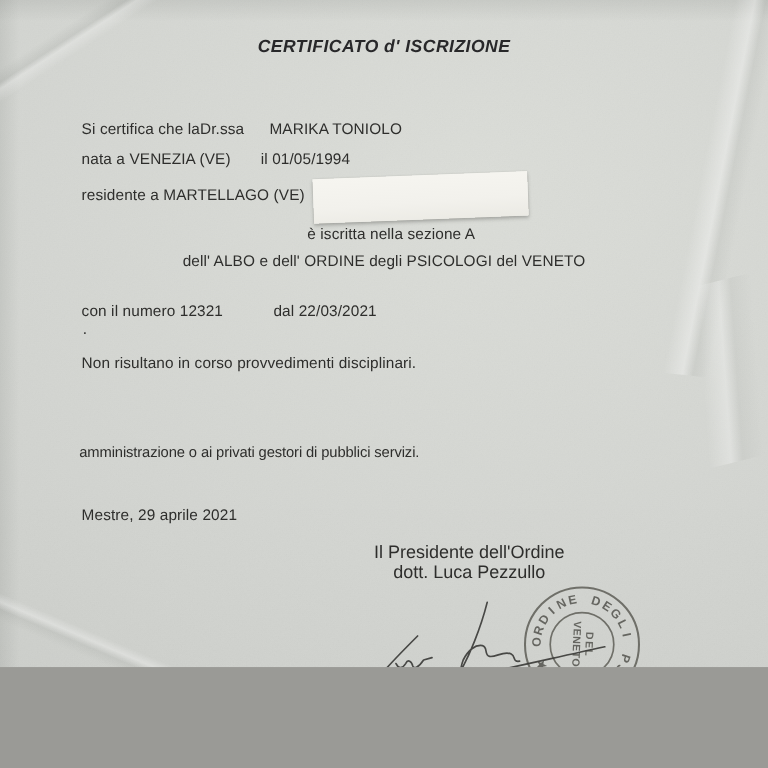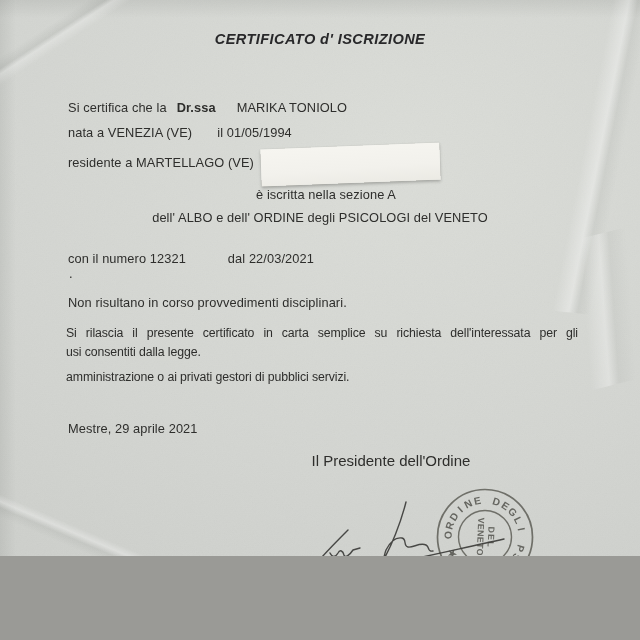--- a/index.html
+++ b/index.html
@@ -22,21 +22,21 @@
   .crease-mr{right:-14px;top:235px;width:100px;height:150px;transform:rotate(-14deg);
     background:linear-gradient(100deg,transparent 35%,rgba(255,255,255,.28) 50%,rgba(90,95,90,.06) 58%,transparent 72%);}
   .crease-bl{left:-24px;bottom:-16px;width:180px;height:85px;transform:rotate(23deg);
     background:linear-gradient(transparent 42%,rgba(255,255,255,.30) 50%,rgba(90,95,90,.08) 57%,transparent 67%);}
 
   .doc-title{
     position:absolute;top:31px;left:0;width:100%;text-align:center;
     font-size:14.6px;font-weight:bold;font-style:italic;letter-spacing:.4px;color:#28282a;
   }
   .line{position:absolute;font-size:12.8px;letter-spacing:.1px;white-space:pre;}
-  .gap-sm{display:inline-block;margin-left:10px;font-weight:bold;}
+  .gap-sm{display:inline-block;}
   .gap-md{display:inline-block;margin-left:21px;}
   .gap-date{display:inline-block;margin-left:25px;}
   .gap-num{display:inline-block;margin-left:42px;}
 
   .l-certify{left:68px;top:100px;}
   .l-birth{left:68px;top:125px;}
   .l-residence{left:68px;top:155px;}
   .l-section{left:6px;top:187px;width:640px;text-align:center;}
   .l-register{left:0;top:210px;width:640px;text-align:center;}
   .l-number{left:68px;top:251px;}
@@ -100,33 +100,30 @@
   <div class="line l-section">è iscritta nella sezione A</div>
 
   <div class="line l-register">dell' ALBO e dell' ORDINE degli PSICOLOGI del VENETO</div>
 
   <div class="line l-number"><span>con il numero 12321</span><span class="gap-num">dal 22/03/2021</span></div>
 
   <div class="line l-dot">.</div>
 
   <div class="line l-disciplinary">Non risultano in corso provvedimenti disciplinari.</div>
 
-  <div class="para para-release">
-    <div class="jline">Si rilascia il presente certificato in carta semplice su richiesta dell'interessata per gli</div>
-    <div>usi consentiti dalla legge.</div>
-  </div>
 
   <div class="para para-limitation">
     <div>amministrazione o ai privati gestori di pubblici servizi.</div>
   </div>
 
   <div class="line l-place">Mestre, 29 aprile 2021</div>
 
   <div class="sig-block">
     <div>Il Presidente dell'Ordine</div>
+    <div>dott. Luca Pezzullo</div>
   </div>
 
   <div class="redaction"></div>
 
   <svg class="overlay" width="640" height="640">
     <g>
       <circle class="stamp-circle" cx="485" cy="537" r="47.5" stroke-width="1.7"></circle>
       <circle class="stamp-circle" cx="485" cy="537" r="26.5" stroke-width="1.4"></circle>
       <g class="stamp-ring">
           <text x="452.0" y="553.8" transform="rotate(243.0 452.0 553.8)">★</text>

